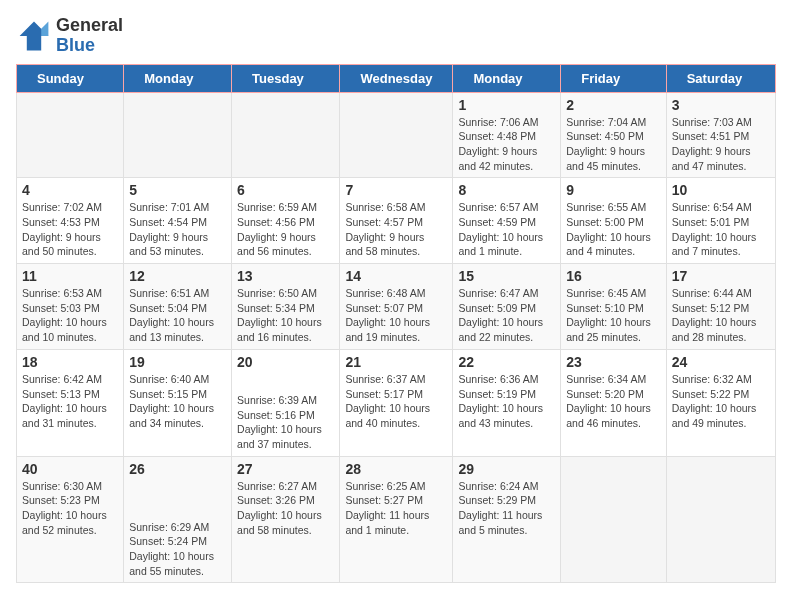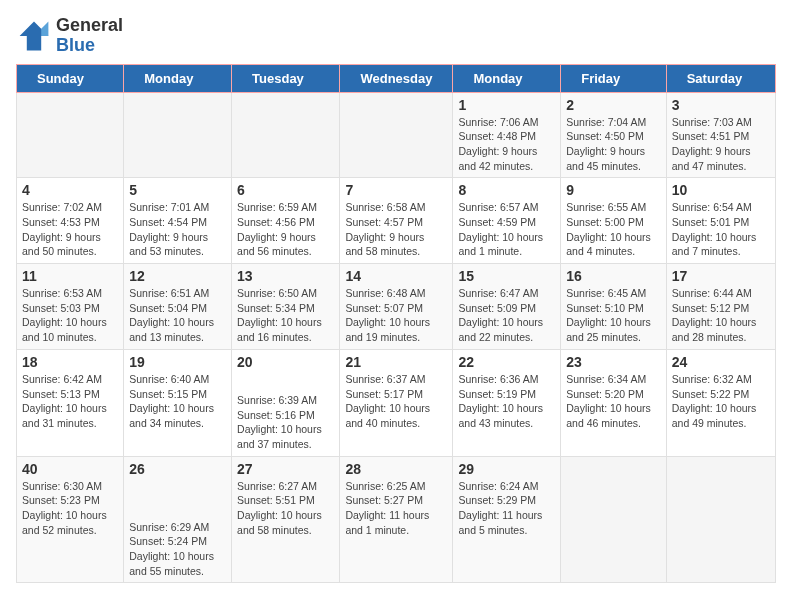--- a/index.html
+++ b/index.html
@@ -321,21 +321,21 @@
         <td>
           <span class="day-number">26</span>
           <div class="day-info" style="white-space: pre-line; margin-top: 43px;">Sunrise: 6:29 AM
 Sunset: 5:24 PM
 Daylight: 10 hours
 and 55 minutes.</div>
         </td>
         <td>
           <span class="day-number">27</span>
           <div class="day-info" style="white-space: pre-line;">Sunrise: 6:27 AM
-Sunset: 5:51 PM
+Sunset: 3:26 PM
 Daylight: 10 hours
 and 58 minutes.</div>
         </td>
         <td>
           <span class="day-number">28</span>
           <div class="day-info" style="white-space: pre-line;">Sunrise: 6:25 AM
 Sunset: 5:27 PM
 Daylight: 11 hours
 and 1 minute.</div>
         </td>

